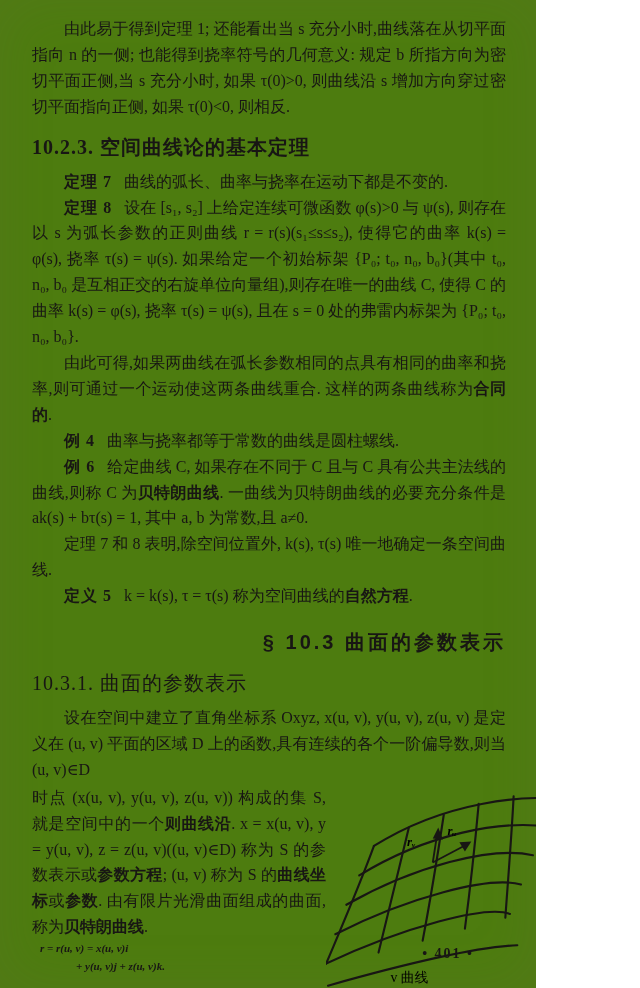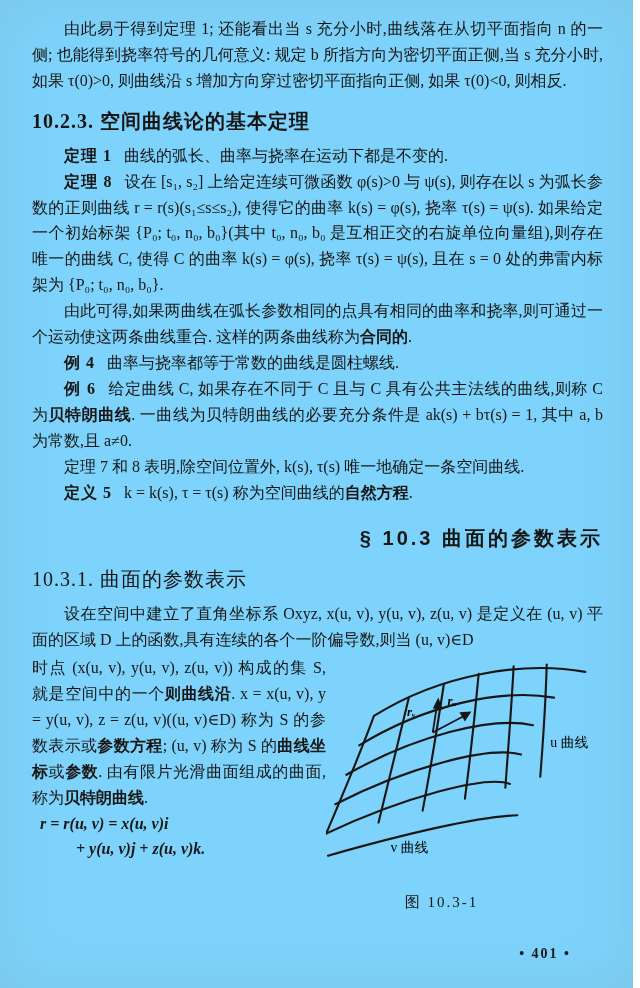--- a/index.html
+++ b/index.html
@@ -1,19 +1,19 @@
 <!DOCTYPE html>
 <html><head>
 <meta charset="utf-8">
 <style>
   html,body { margin:0; padding:0; }
   .page {
     position:relative;
-    width:633px; height:988px;
-    background:#7dd3fc;
+    width:536px; height:988px;
+    background:#4d7c0f;
     color:#181614;
     font-family:"Liberation Serif","DejaVu Serif",serif;
     overflow:hidden;
     box-shadow: inset 0 0 60px rgba(120,110,90,0.12);
   }
   .content { padding:16px 30px 0 32px; }
   p.body {
     font-size:16px; line-height:1.62;
     text-align:justify; margin:0;
   }
@@ -28,21 +28,21 @@
   h1.section-title {
     text-align:right;
     font-size:20px; font-weight:800; letter-spacing:3px;
     font-family:"Liberation Sans","DejaVu Sans",sans-serif;
     margin:20px 0 10px 0;
   }
   .cols { display:flex; margin-top:2px; }
   .col-left { width:294px; flex:0 0 294px; }
   .col-right { flex:1; padding-top:4px; }
   .formula {
-    font-size:16px; line-height:1.6;
+    font-size:11px; line-height:1.6;
     font-style:italic; font-weight:600;
     padding-left:8px;
   }
   .formula.cont { padding-left:44px; }
   .fig-caption {
     text-align:center;
     font-size:15px; letter-spacing:2px;
     margin-top:26px; padding-right:46px;
   }
   .page-number {
@@ -58,21 +58,21 @@
 </head>
 <body>
 
 <div class="page">
   <div class="content">
 
     <p class="body indent">由此易于得到定理 1; 还能看出当 s 充分小时,曲线落在从切平面指向 n 的一侧; 也能得到挠率符号的几何意义: 规定 b 所指方向为密切平面正侧,当 s 充分小时, 如果 τ(0)&gt;0, 则曲线沿 s 增加方向穿过密切平面指向正侧, 如果 τ(0)&lt;0, 则相反.</p>
 
     <h2 class="numbered">10.2.3. 空间曲线论的基本定理</h2>
 
-    <p class="body indent"><span class="lbl">定理 1</span><span>曲线的弧长、曲率与挠率在运动下都是不变的.</span></p>
+    <p class="body indent"><span class="lbl">定理 7</span><span>曲线的弧长、曲率与挠率在运动下都是不变的.</span></p>
 
     <p class="body indent"><span class="lbl">定理 8</span><span>设在 [s₁, s₂] 上给定连续可微函数 φ(s)&gt;0 与 ψ(s), 则存在以 s 为弧长参数的正则曲线 r = r(s)(s₁≤s≤s₂), 使得它的曲率 k(s) = φ(s), 挠率 τ(s) = ψ(s). 如果给定一个初始标架 {P₀; t₀, n₀, b₀}(其中 t₀, n₀, b₀ 是互相正交的右旋单位向量组),则存在唯一的曲线 C, 使得 C 的曲率 k(s) = φ(s), 挠率 τ(s) = ψ(s), 且在 s = 0 处的弗雷内标架为 {P₀; t₀, n₀, b₀}.</span></p>
 
     <p class="body indent"><span>由此可得,如果两曲线在弧长参数相同的点具有相同的曲率和挠率,则可通过一个运动使这两条曲线重合. 这样的两条曲线称为</span><b class="term">合同的</b><span>.</span></p>
 
     <p class="body indent"><span class="lbl">例 4</span><span>曲率与挠率都等于常数的曲线是圆柱螺线.</span></p>
 
     <p class="body indent"><span class="lbl">例 6</span><span>给定曲线 C, 如果存在不同于 C 且与 C 具有公共主法线的曲线,则称 C 为</span><b class="term">贝特朗曲线</b><span>. 一曲线为贝特朗曲线的必要充分条件是 ak(s) + bτ(s) = 1, 其中 a, b 为常数,且 a≠0.</span></p>
 
     <p class="body indent">定理 7 和 8 表明,除空间位置外, k(s), τ(s) 唯一地确定一条空间曲线.</p>

